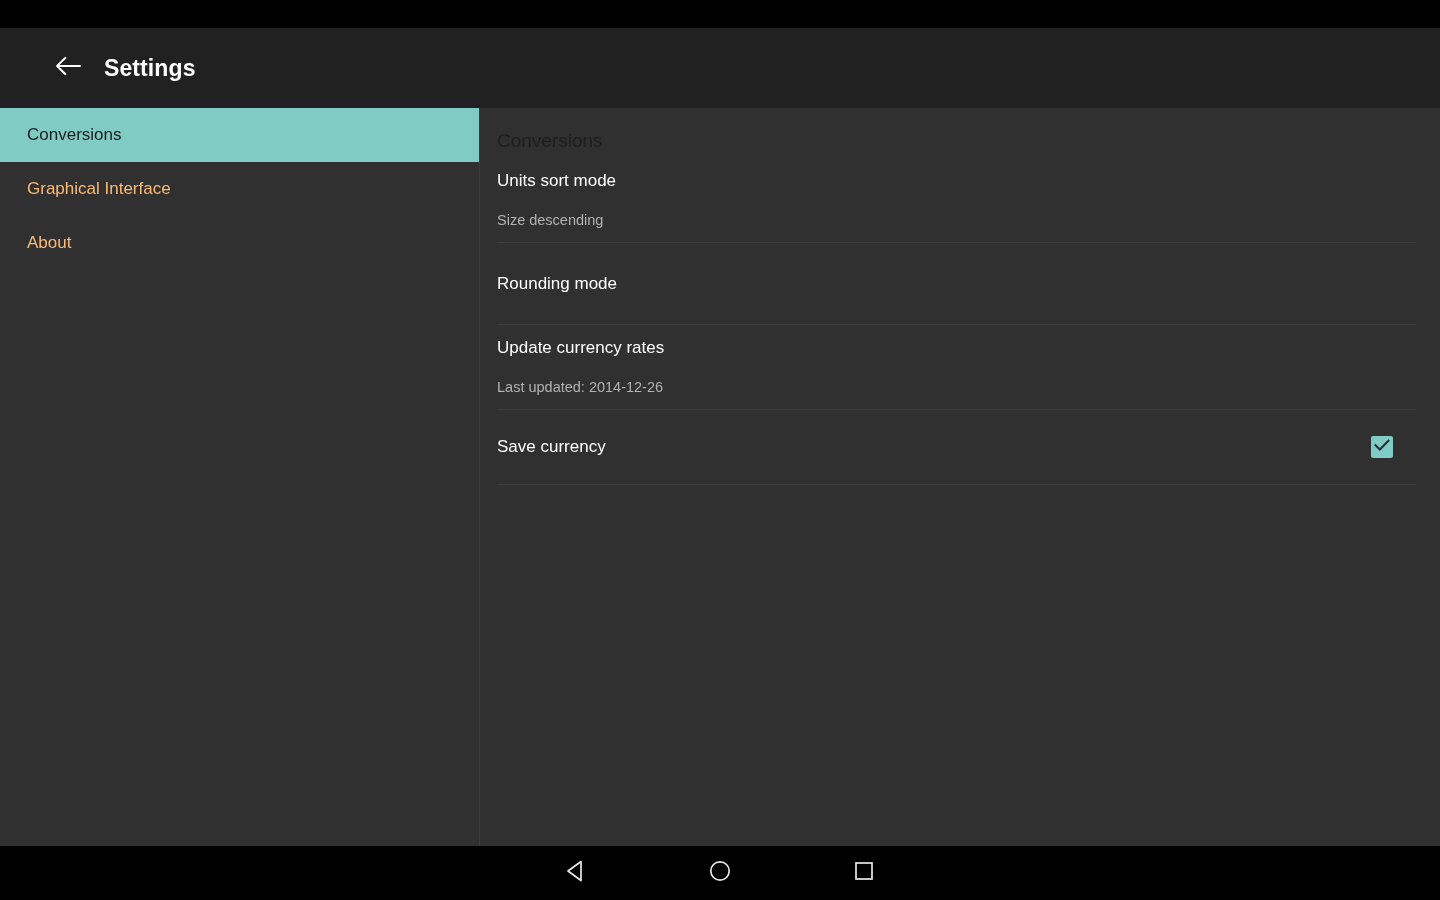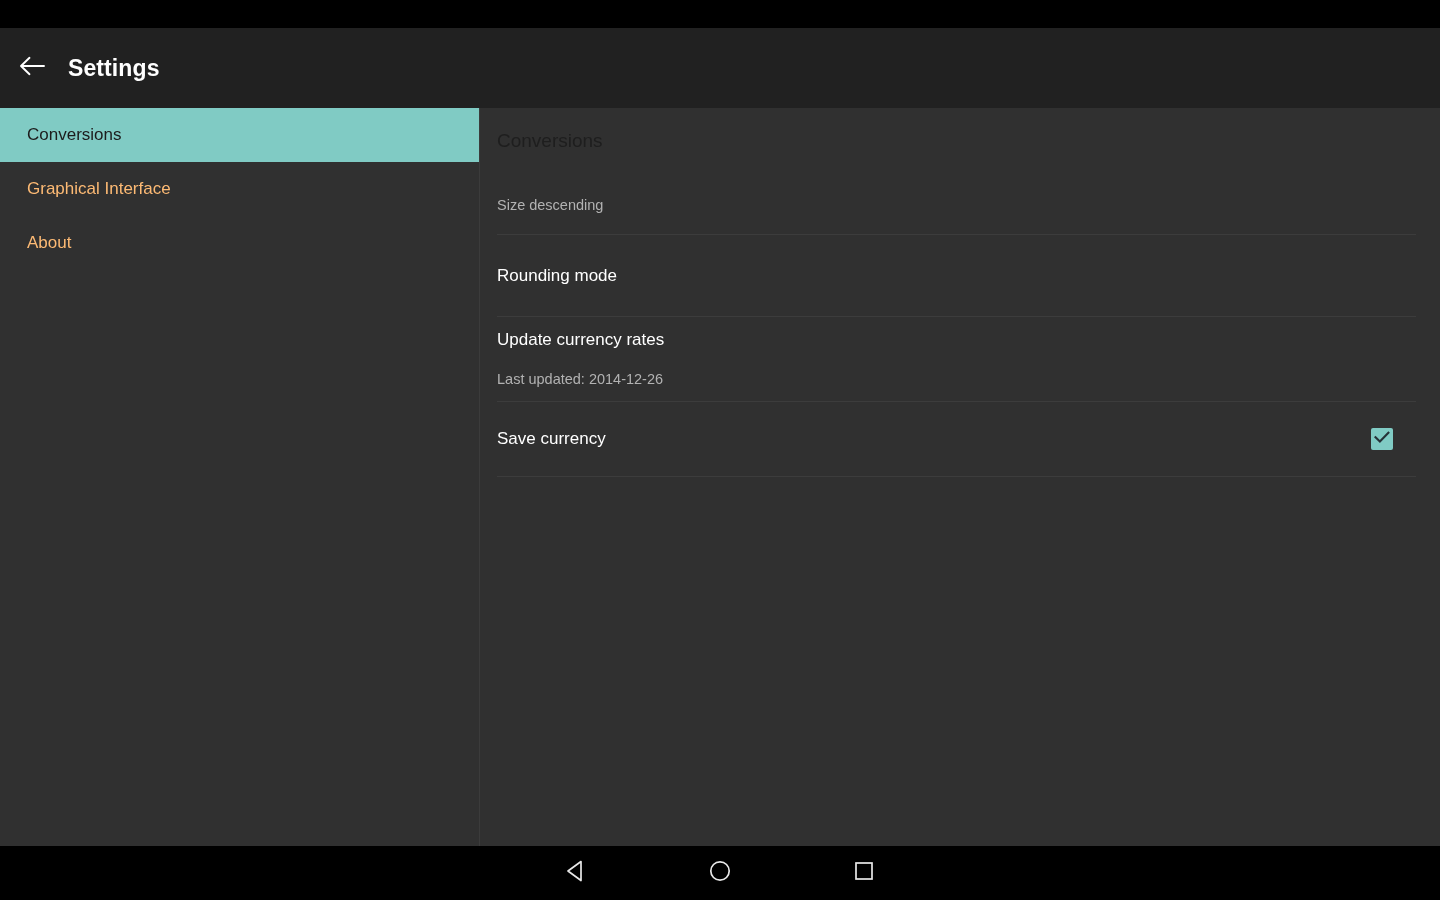--- a/index.html
+++ b/index.html
@@ -25,21 +25,21 @@
   .status-time {
     color:#ffffff; font-size:15px; font-weight:400;
     margin-left:11px; letter-spacing:0.2px;
   }
 
   
   .action-bar {
     position:absolute; top:28px; left:0;
     width:1440px; height:80px;
     background:#212121;
-    display:flex; align-items:center;
+    display:flex; align-items:center;padding-left:36px;
   }
   .back-btn {
     width:34px; height:34px; margin-left:15px;
     display:flex; align-items:center; justify-content:center;
     cursor:pointer;
   }
   .action-title {
     color:#ffffff; font-size:23px; font-weight:bold;
     margin-left:19px; letter-spacing:0.1px;
   }
@@ -173,20 +173,21 @@
     </div>
   </div>
 
   <div class="pane">
     <div class="pane-header">Conversions</div>
 
     <div class="pref-list">
 
       <div class="pref">
         <div class="pref-texts">
+          <div class="pref-title">Units sort mode</div>
           <div class="pref-summary">Size descending</div>
         </div>
       </div>
 
       <div class="pref">
         <div class="pref-texts">
           <div class="pref-title">Rounding mode</div>
         </div>
       </div>
 

